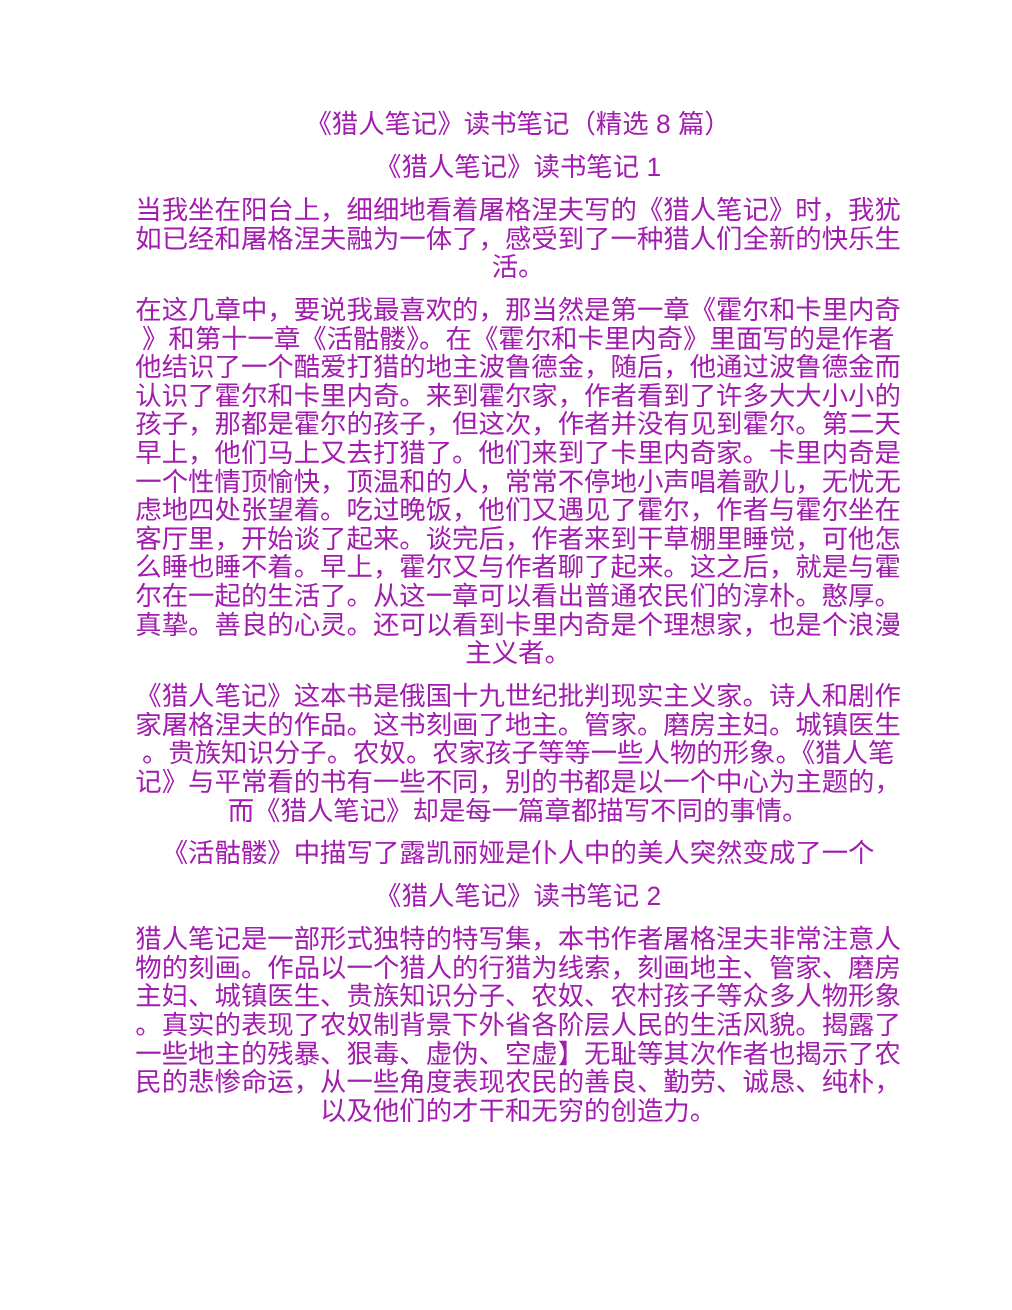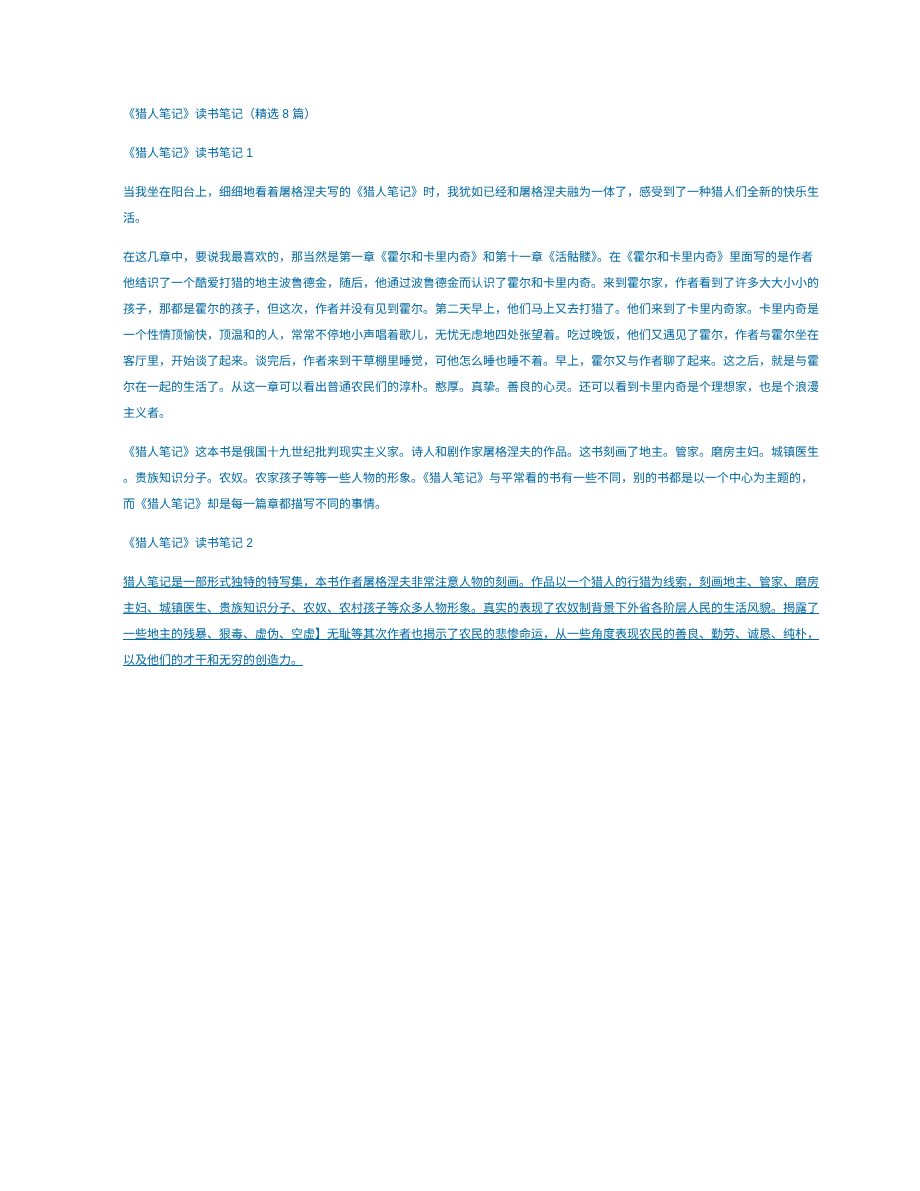--- a/index.html
+++ b/index.html
@@ -15,43 +15,43 @@
   }
   .doc-page {
     box-sizing: border-box;
     width: 920px;
     height: 1191px;
     padding: 101px 100px 40px 123px;
     background: #ffffff;
   }
   .doc-content {
     width: 696px;
-    color: #0369a1;
-    font-size: 12px;
+    color: #a21caf;
+    font-size: 24px;
     line-height: 26px;
     font-weight: 500;
-    text-align: left;
+    text-align: center;
     line-break: anywhere;
     word-break: break-all;
   }
   .doc-block {
     margin: 0 0 13px 0;
     padding: 0;
   }
   .doc-block:last-child {
     margin-bottom: 0;
-    text-decoration: underline;
   }
 </style>
 </head>
 <body>
 
 <div class="doc-page">
   <div class="doc-content">
     <p class="doc-block">《猎人笔记》读书笔记（精选 8 篇）</p>
     <p class="doc-block">《猎人笔记》读书笔记 1</p>
     <p class="doc-block">当我坐在阳台上，细细地看着屠格涅夫写的《猎人笔记》时，我犹如已经和屠格涅夫融为一体了，感受到了一种猎人们全新的快乐生活。</p>
     <p class="doc-block">在这几章中，要说我最喜欢的，那当然是第一章《霍尔和卡里内奇》和第十一章《活骷髅》。在《霍尔和卡里内奇》里面写的是作者他结识了一个酷爱打猎的地主波鲁德金，随后，他通过波鲁德金而认识了霍尔和卡里内奇。来到霍尔家，作者看到了许多大大小小的孩子，那都是霍尔的孩子，但这次，作者并没有见到霍尔。第二天早上，他们马上又去打猎了。他们来到了卡里内奇家。卡里内奇是一个性情顶愉快，顶温和的人，常常不停地小声唱着歌儿，无忧无虑地四处张望着。吃过晚饭，他们又遇见了霍尔，作者与霍尔坐在客厅里，开始谈了起来。谈完后，作者来到干草棚里睡觉，可他怎么睡也睡不着。早上，霍尔又与作者聊了起来。这之后，就是与霍尔在一起的生活了。从这一章可以看出普通农民们的淳朴。憨厚。真挚。善良的心灵。还可以看到卡里内奇是个理想家，也是个浪漫主义者。</p>
     <p class="doc-block">《猎人笔记》这本书是俄国十九世纪批判现实主义家。诗人和剧作家屠格涅夫的作品。这书刻画了地主。管家。磨房主妇。城镇医生。贵族知识分子。农奴。农家孩子等等一些人物的形象。《猎人笔记》与平常看的书有一些不同，别的书都是以一个中心为主题的，而《猎人笔记》却是每一篇章都描写不同的事情。</p>
+    <p class="doc-block">《活骷髅》中描写了露凯丽娅是仆人中的美人突然变成了一个</p>
     <p class="doc-block">《猎人笔记》读书笔记 2</p>
     <p class="doc-block">猎人笔记是一部形式独特的特写集，本书作者屠格涅夫非常注意人物的刻画。作品以一个猎人的行猎为线索，刻画地主、管家、磨房主妇、城镇医生、贵族知识分子、农奴、农村孩子等众多人物形象。真实的表现了农奴制背景下外省各阶层人民的生活风貌。揭露了一些地主的残暴、狠毒、虚伪、空虚】无耻等其次作者也揭示了农民的悲惨命运，从一些角度表现农民的善良、勤劳、诚恳、纯朴，以及他们的才干和无穷的创造力。</p>
   </div>
 </div>
 
 </body></html>

